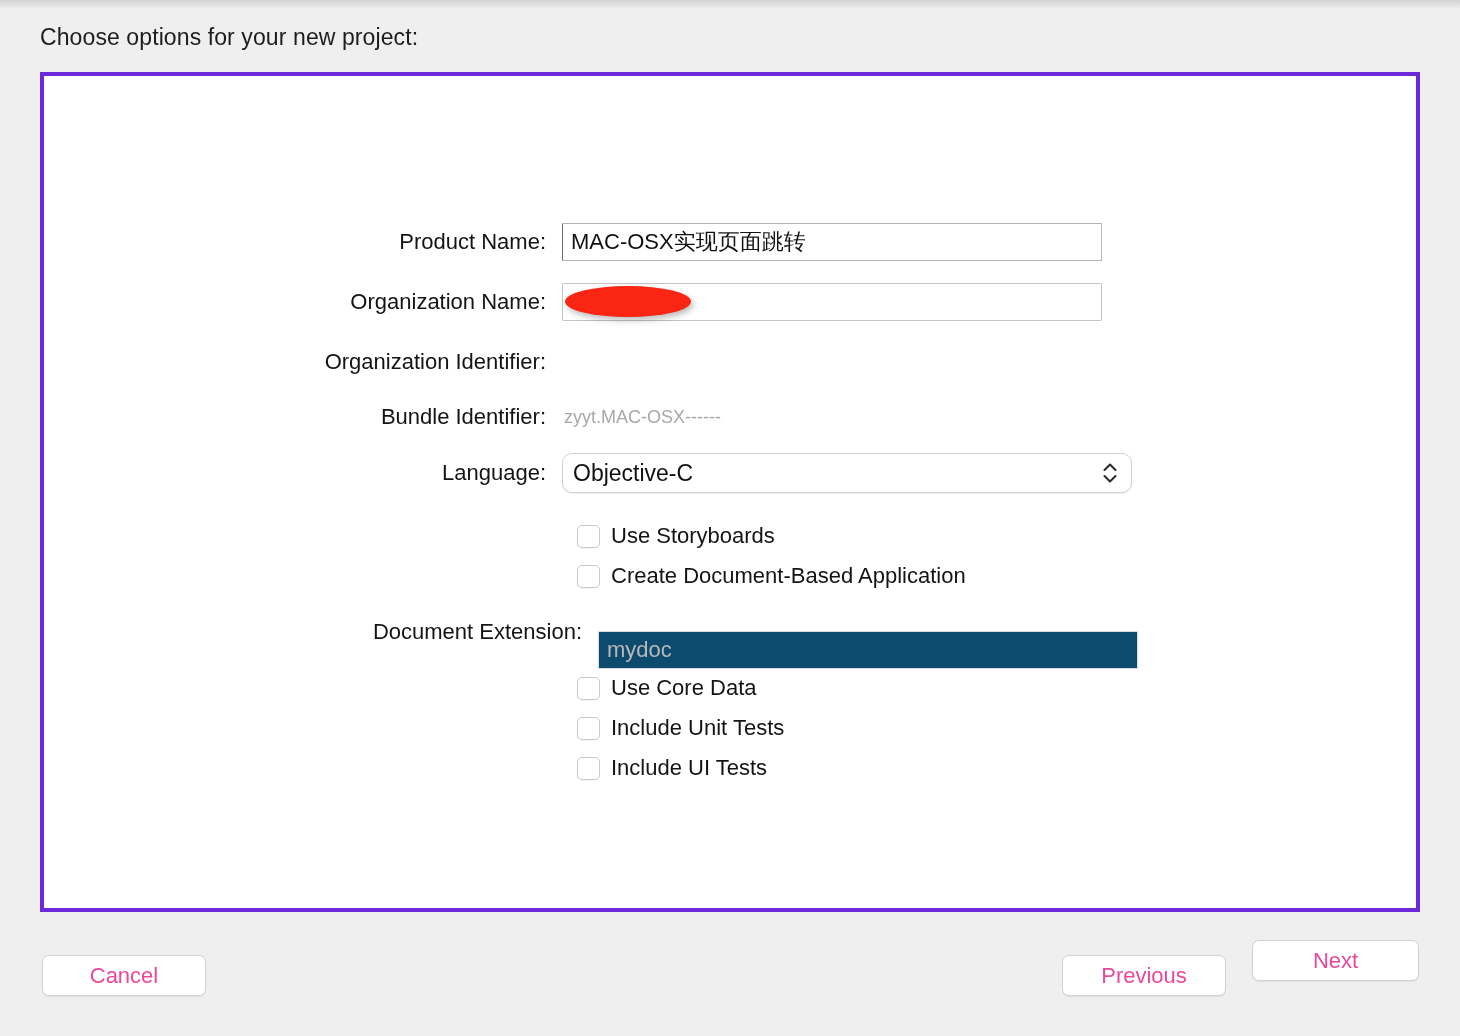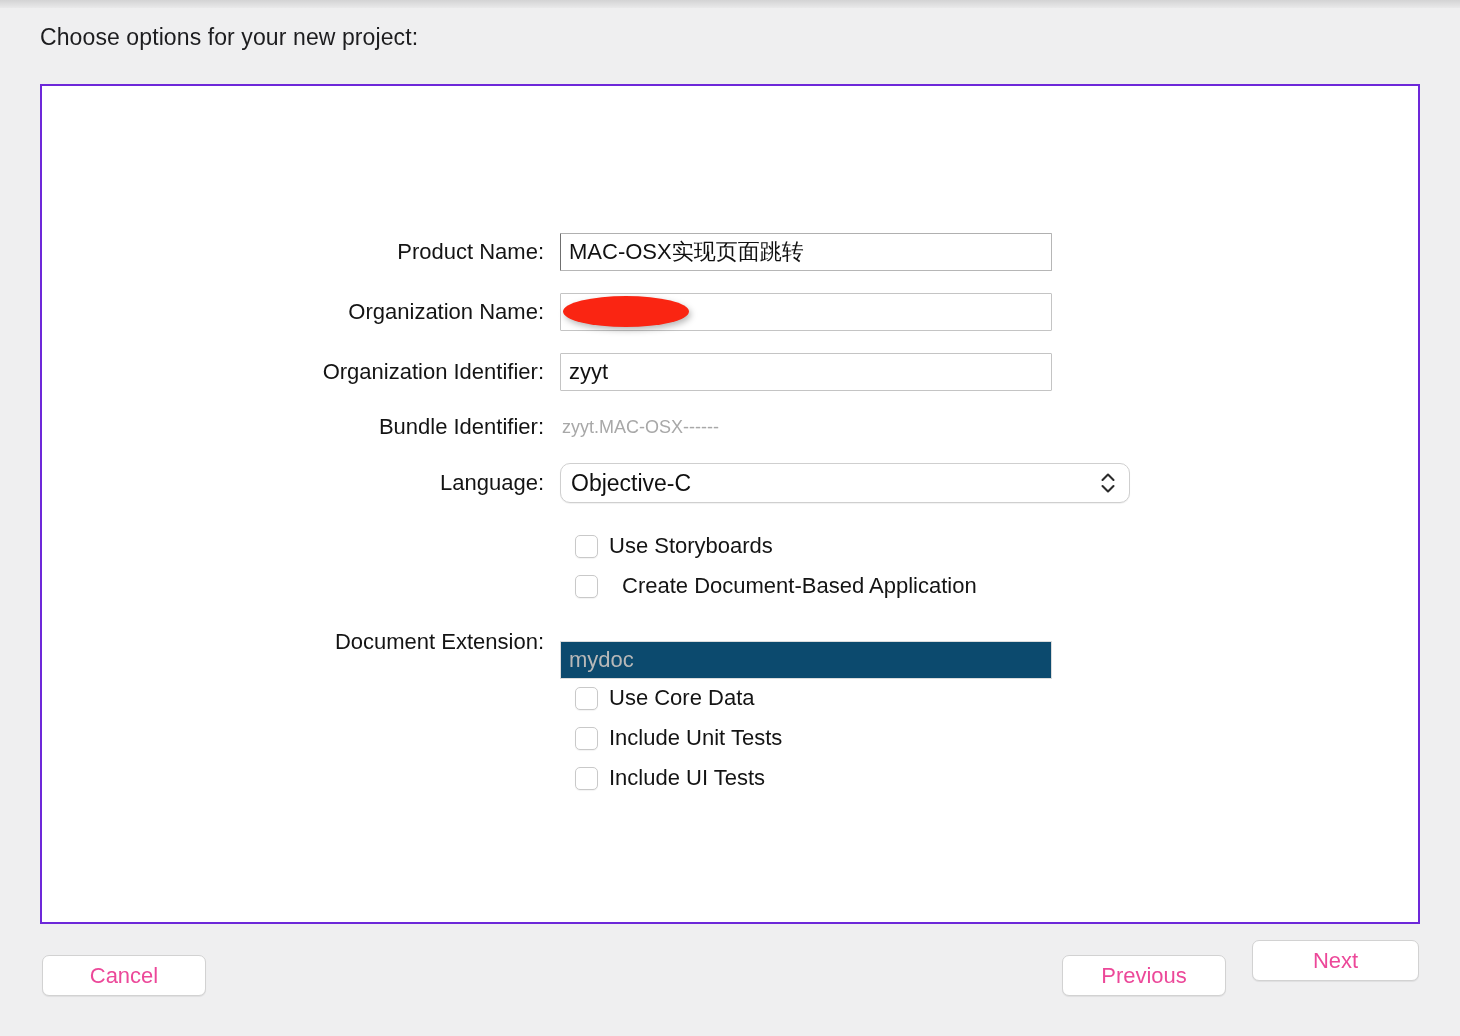--- a/index.html
+++ b/index.html
@@ -33,25 +33,25 @@
     font-size: 23px;
     color: #1d1d1f;
     letter-spacing: 0.1px;
     white-space: nowrap;
   }
 
   
   .panel {
     position: absolute;
     left: 40px;
-    top: 84px;
+    top: 72px;
     width: 1380px;
     height: 840px;
     background: #ffffff;
-    border: 2px solid #6d28d9;
+    border: 4px solid #6d28d9;
     box-sizing: border-box;
   }
 
   
   .form {
     position: absolute;
     left: 0;
     top: 0;
     width: 1380px;
   }
@@ -75,21 +75,21 @@
     white-space: nowrap;
   }
 
   .field-col {
     position: relative;
     width: 570px;
   }
 
   
   .textfield {
-    width: 492px;
+    width: 540px;
     height: 38px;
     box-sizing: border-box;
     background: #ffffff;
     border: 1px solid #c4c4c4;
     border-radius: 1px;
     font-family: "Liberation Sans", sans-serif;
     font-size: 22px;
     color: #111111;
     padding: 0 8px;
     outline: none;
@@ -225,23 +225,20 @@
     <div class="row" style="top:206px;">
       <div class="label">Organization Name:</div>
       <div class="field-col">
         <div class="textfield"></div>
         <div class="redaction"></div>
       </div>
     </div>
 
     <div class="row" style="top:266px;">
       <div class="label">Organization Identifier:</div>
-      <div class="field-col">
-        <div class="textfield">zyyt</div>
-      </div>
     </div>
 
     <div class="row" style="top:321px;">
       <div class="label">Bundle Identifier:</div>
       <div class="field-col">
         <div class="static-value">zyyt.MAC-OSX------</div>
       </div>
     </div>
 
     <div class="row" style="top:377px;">
@@ -257,26 +254,26 @@
           </span>
         </div>
       </div>
     </div>
 
     <div class="checkrow" style="top:445px;">
       <span class="checkbox"></span>
       <span class="checkbox-label">Use Storyboards</span>
     </div>
 
-    <div class="checkrow" style="top:485px;gap:13px;">
+    <div class="checkrow" style="top:485px;">
       <span class="checkbox"></span>
       <span class="checkbox-label">Create Document-Based Application</span>
     </div>
 
-    <div class="row" style="top:536px;">
+    <div class="row" style="top:536px;padding-left:36px;">
       <div class="label">Document Extension:</div>
       <div class="field-col">
         <div class="textfield disabled">
           <span class="placeholder">mydoc</span>
         </div>
       </div>
     </div>
 
     <div class="checkrow" style="top:597px;">
       <span class="checkbox"></span>

